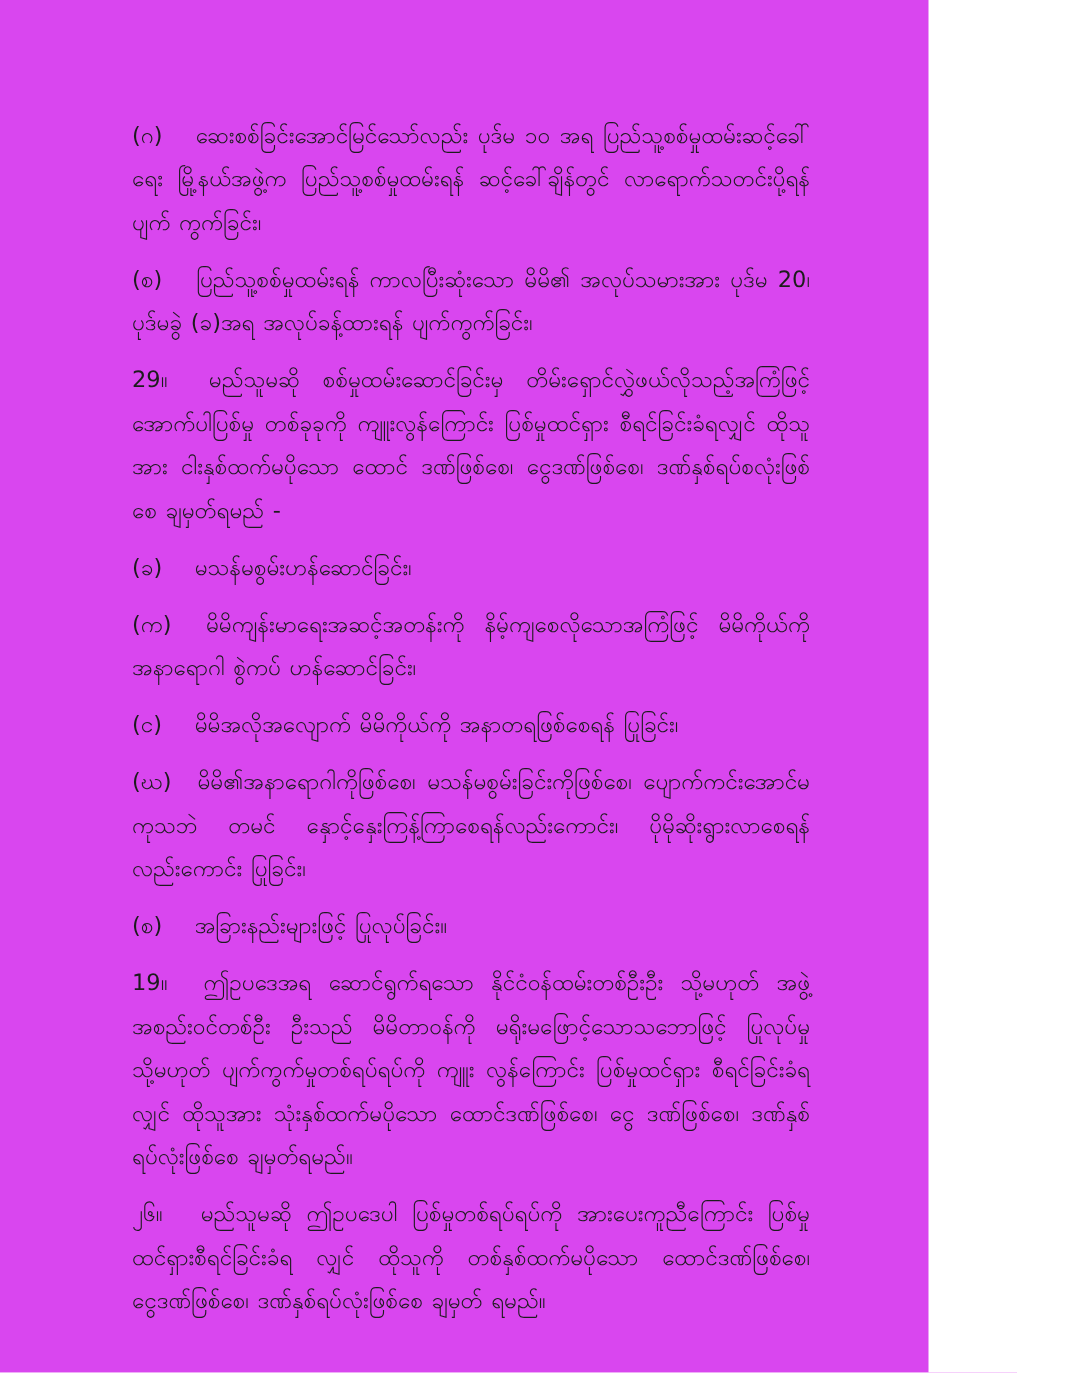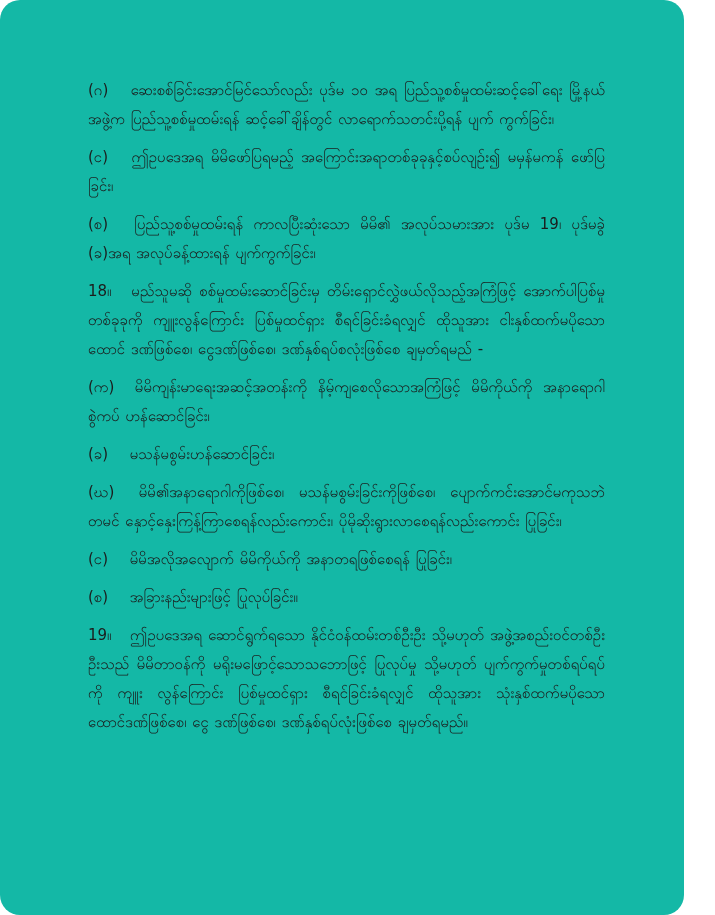--- a/index.html
+++ b/index.html
@@ -9,25 +9,24 @@
   }
   body {
     width: 715px;
     height: 915px;
     overflow: hidden;
     font-family: "DejaVu Sans", sans-serif;
     color: #1c1c1c;
   }
   .page {
     box-sizing: border-box;
-    width: 684px;
+    width: 619px;
     height: 915px;
     padding: 76px 79px 40px 88px;
-    background: #14b8a6;
-    border-radius: 20px;
+    background: #d946ef;
   }
   .para {
     margin: 0 0 9px 0;
     font-size: 15px;
     line-height: 29px;
     text-align: justify;
     text-align-last: left;
     word-spacing: 1px;
     color: #1c1c1c;
   }
@@ -44,60 +43,60 @@
 <body>
 
 <div class="page">
 
   <p class="para">
     <span class="label">(ဂ)</span>
     <span class="body">ဆေးစစ်ခြင်းအောင်မြင်သော်လည်း ပုဒ်မ ၁၀ အရ ပြည်သူ့စစ်မှုထမ်းဆင့်ခေါ်ရေး မြို့နယ်အဖွဲ့က ပြည်သူ့စစ်မှုထမ်းရန် ဆင့်ခေါ်ချိန်တွင် လာရောက်သတင်းပို့ရန် ပျက် ကွက်ခြင်း၊</span>
   </p>
 
 
+
   <p class="para">
-    <span class="label">(င)</span>
-    <span class="body">ဤဥပဒေအရ မိမိဖော်ပြရမည့် အကြောင်းအရာတစ်ခုခုနှင့်စပ်လျဉ်း၍ မမှန်မကန် ဖော်ပြခြင်း၊</span>
+    <span class="label">(စ)</span>
+    <span class="body">ပြည်သူ့စစ်မှုထမ်းရန် ကာလပြီးဆုံးသော မိမိ၏ အလုပ်သမားအား ပုဒ်မ 20၊ ပုဒ်မခွဲ (ခ)အရ အလုပ်ခန့်ထားရန် ပျက်ကွက်ခြင်း၊</span>
   </p>
 
   <p class="para">
-    <span class="label">(စ)</span>
-    <span class="body">ပြည်သူ့စစ်မှုထမ်းရန် ကာလပြီးဆုံးသော မိမိ၏ အလုပ်သမားအား ပုဒ်မ 19၊ ပုဒ်မခွဲ (ခ)အရ အလုပ်ခန့်ထားရန် ပျက်ကွက်ခြင်း၊</span>
+    <span class="label">29။</span>
+    <span class="body">မည်သူမဆို စစ်မှုထမ်းဆောင်ခြင်းမှ တိမ်းရှောင်လွှဲဖယ်လိုသည့်အကြံဖြင့် အောက်ပါပြစ်မှု တစ်ခုခုကို ကျူးလွန်ကြောင်း ပြစ်မှုထင်ရှား စီရင်ခြင်းခံရလျှင် ထိုသူအား ငါးနှစ်ထက်မပိုသော ထောင် ဒဏ်ဖြစ်စေ၊ ငွေဒဏ်ဖြစ်စေ၊ ဒဏ်နှစ်ရပ်စလုံးဖြစ်စေ ချမှတ်ရမည် -</span>
   </p>
 
   <p class="para">
-    <span class="label">18။</span>
-    <span class="body">မည်သူမဆို စစ်မှုထမ်းဆောင်ခြင်းမှ တိမ်းရှောင်လွှဲဖယ်လိုသည့်အကြံဖြင့် အောက်ပါပြစ်မှု တစ်ခုခုကို ကျူးလွန်ကြောင်း ပြစ်မှုထင်ရှား စီရင်ခြင်းခံရလျှင် ထိုသူအား ငါးနှစ်ထက်မပိုသော ထောင် ဒဏ်ဖြစ်စေ၊ ငွေဒဏ်ဖြစ်စေ၊ ဒဏ်နှစ်ရပ်စလုံးဖြစ်စေ ချမှတ်ရမည် -</span>
+    <span class="label">(ခ)</span>
+    <span class="body">မသန်မစွမ်းဟန်ဆောင်ခြင်း၊</span>
   </p>
 
   <p class="para">
     <span class="label">(က)</span>
     <span class="body">မိမိကျန်းမာရေးအဆင့်အတန်းကို နိမ့်ကျစေလိုသောအကြံဖြင့် မိမိကိုယ်ကို အနာရောဂါ စွဲကပ် ဟန်ဆောင်ခြင်း၊</span>
   </p>
 
+
   <p class="para">
-    <span class="label">(ခ)</span>
-    <span class="body">မသန်မစွမ်းဟန်ဆောင်ခြင်း၊</span>
+    <span class="label">(င)</span>
+    <span class="body">မိမိအလိုအလျောက် မိမိကိုယ်ကို အနာတရဖြစ်စေရန် ပြုခြင်း၊</span>
   </p>
-
 
   <p class="para">
     <span class="label">(ဃ)</span>
     <span class="body">မိမိ၏အနာရောဂါကိုဖြစ်စေ၊ မသန်မစွမ်းခြင်းကိုဖြစ်စေ၊ ပျောက်ကင်းအောင်မကုသဘဲ တမင် နှောင့်နှေးကြန့်ကြာစေရန်လည်းကောင်း၊ ပိုမိုဆိုးရွားလာစေရန်လည်းကောင်း ပြုခြင်း၊</span>
-  </p>
-
-  <p class="para">
-    <span class="label">(င)</span>
-    <span class="body">မိမိအလိုအလျောက် မိမိကိုယ်ကို အနာတရဖြစ်စေရန် ပြုခြင်း၊</span>
   </p>
 
   <p class="para">
     <span class="label">(စ)</span>
     <span class="body">အခြားနည်းများဖြင့် ပြုလုပ်ခြင်း။</span>
   </p>
 
   <p class="para">
     <span class="label">19။</span>
     <span class="body">ဤဥပဒေအရ ဆောင်ရွက်ရသော နိုင်ငံဝန်ထမ်းတစ်ဦးဦး သို့မဟုတ် အဖွဲ့အစည်းဝင်တစ်ဦး ဦးသည် မိမိတာဝန်ကို မရိုးမဖြောင့်သောသဘောဖြင့် ပြုလုပ်မှု သို့မဟုတ် ပျက်ကွက်မှုတစ်ရပ်ရပ်ကို ကျူး လွန်ကြောင်း ပြစ်မှုထင်ရှား စီရင်ခြင်းခံရလျှင် ထိုသူအား သုံးနှစ်ထက်မပိုသော ထောင်ဒဏ်ဖြစ်စေ၊ ငွေ ဒဏ်ဖြစ်စေ၊ ဒဏ်နှစ်ရပ်လုံးဖြစ်စေ ချမှတ်ရမည်။</span>
   </p>
 
+  <p class="para">
+    <span class="label">၂၆။</span>
+    <span class="body">မည်သူမဆို ဤဥပဒေပါ ပြစ်မှုတစ်ရပ်ရပ်ကို အားပေးကူညီကြောင်း ပြစ်မှုထင်ရှားစီရင်ခြင်းခံရ လျှင် ထိုသူကို တစ်နှစ်ထက်မပိုသော ထောင်ဒဏ်ဖြစ်စေ၊ ငွေဒဏ်ဖြစ်စေ၊ ဒဏ်နှစ်ရပ်လုံးဖြစ်စေ ချမှတ် ရမည်။</span>
+  </p>
 
 </div>
 
 </body></html>

